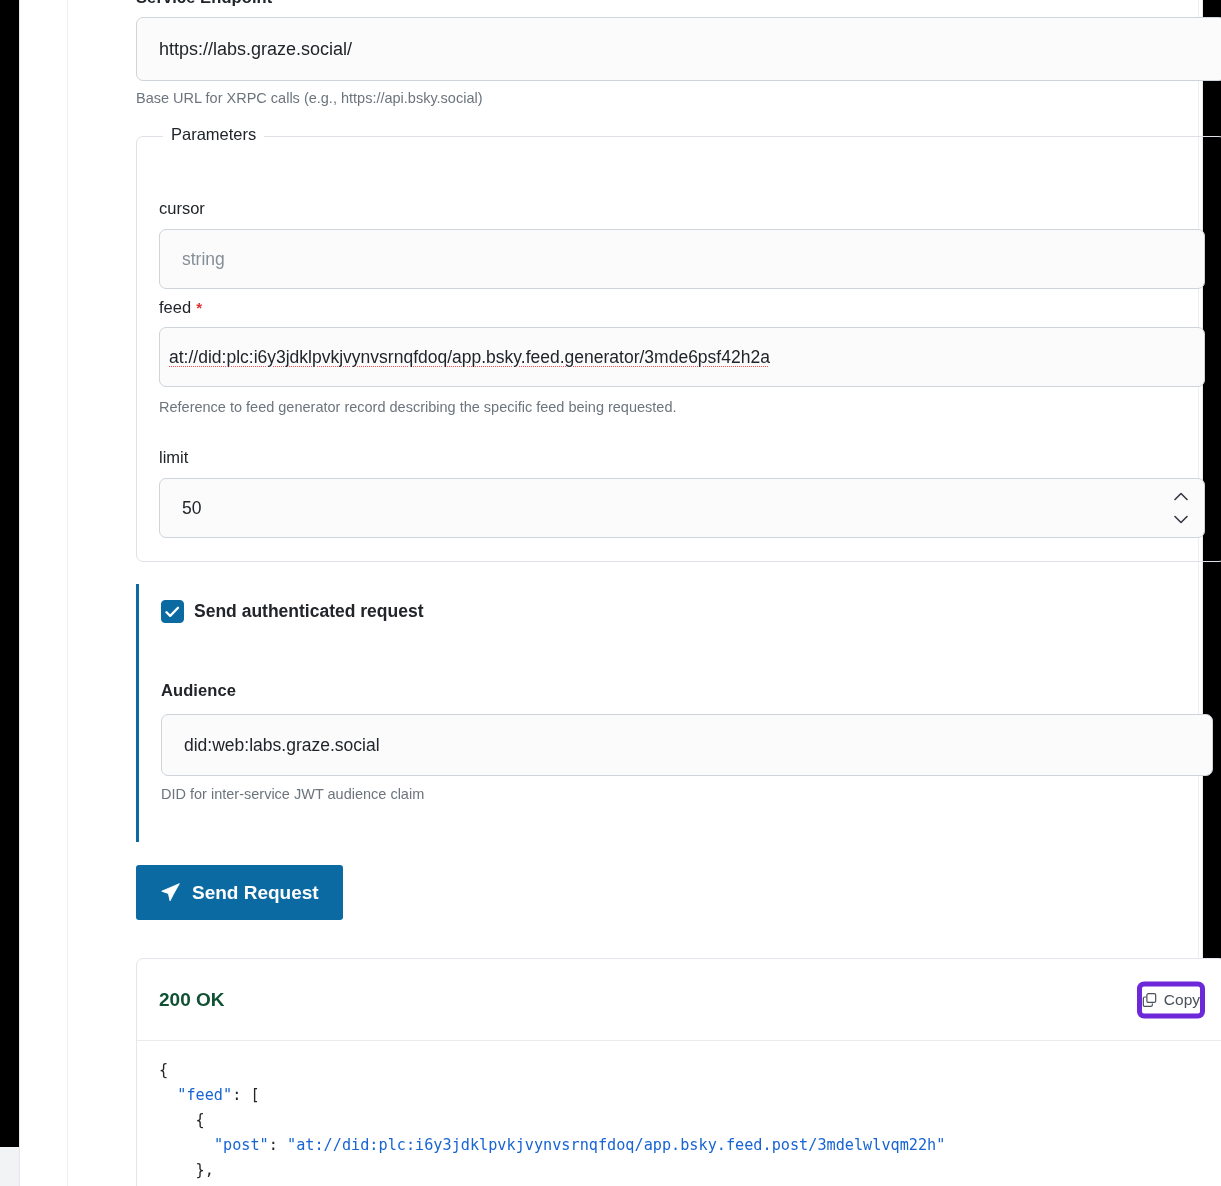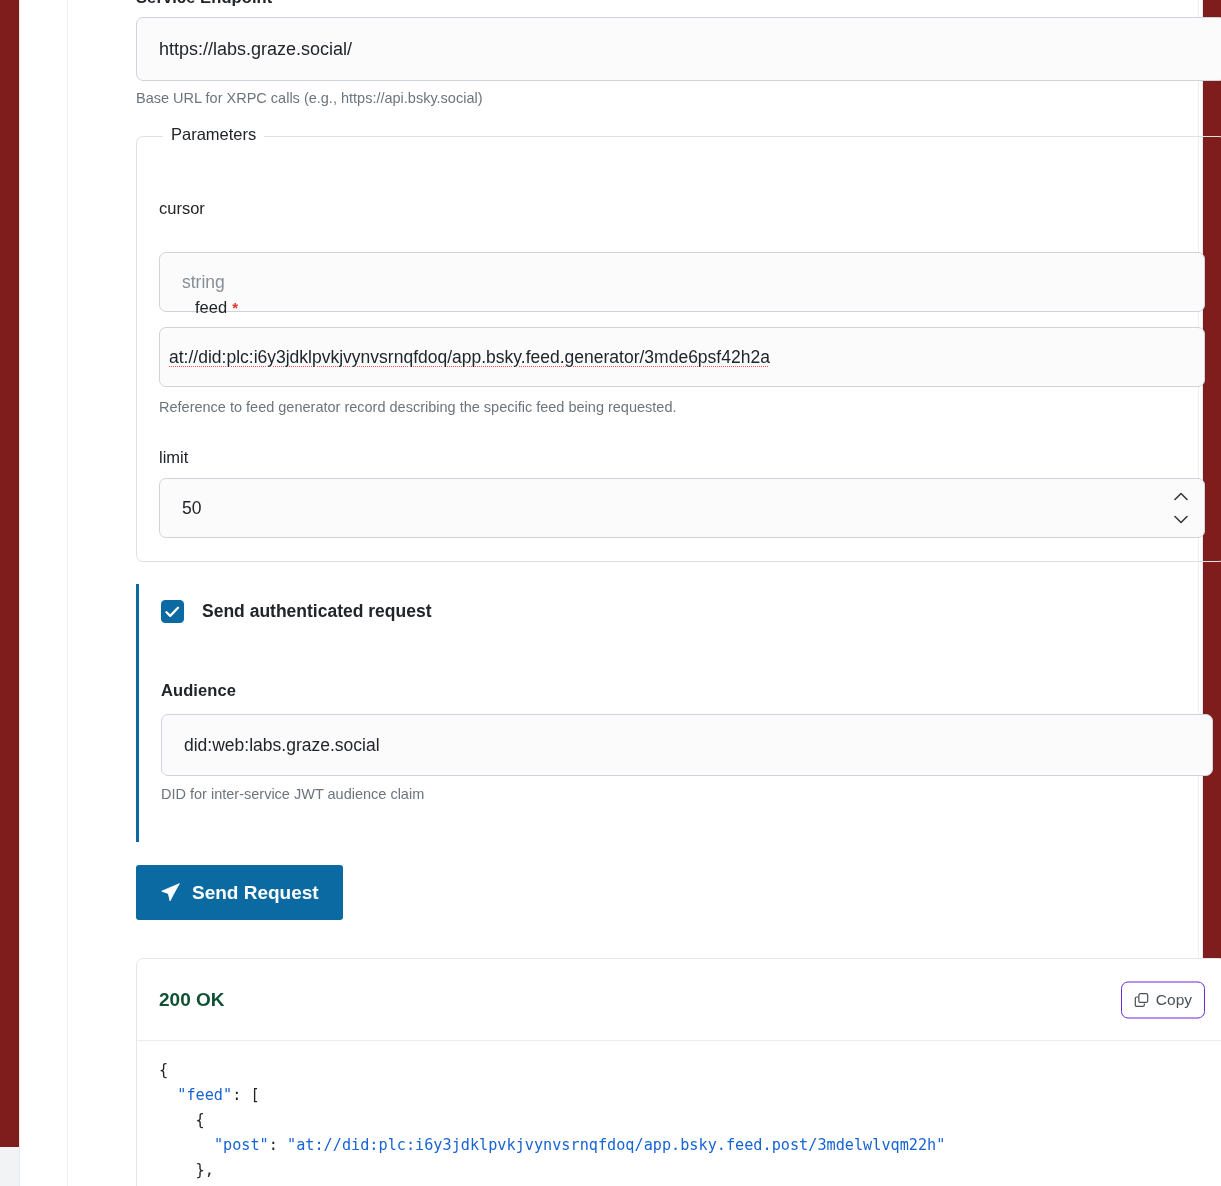--- a/index.html
+++ b/index.html
@@ -6,21 +6,21 @@
   html, body {
     margin: 0; padding: 0;
     width: 1221px; height: 1186px;
     background: #f1f3f5;
     font-family: "Liberation Sans", sans-serif;
     overflow: hidden;
   }
   .page-shell {
     position: absolute; left: 0; top: 0;
     width: 1221px; height: 1147px;
-    background: #7f1d1d;
+    background: #000000;
   }
   
   .outer-card {
     position: absolute;
     left: 19px; top: -20px;
     width: 1184px; height: 1226px;
     background: #ffffff;
     border-left: 1px solid #e6e8ec;
     border-right: 1px solid #e6e8ec;
   }
@@ -99,23 +99,23 @@
     padding: 0 8px;
     font-size: 16.5px;
     font-weight: 400;
     color: #212529;
   }
   .fs-body { position: absolute; left: 22px; top: 0; width: 1046px; }
 
   #cursor-label { position: absolute; left: 0; top: 62px; }
   #cursor-input {
     position: absolute; left: 0; top: 92px;
-    width: 1046px; height: 60px; margin-top: 23px;
-  }
-  #feed-label { position: absolute; left: 0; top: 161px; margin-left: 36px; }
+    width: 1046px; height: 60px;
+  }
+  #feed-label { position: absolute; left: 0; top: 161px; }
   #feed-input {
     position: absolute; left: 0; top: 190px;
     width: 1046px; height: 60px;
     text-decoration: underline;
     text-decoration-color: #ff4d4d;
     text-decoration-style: dotted;
     text-decoration-thickness: 1px;
     text-underline-offset: 3px;
     padding-left: 9px;
   }
@@ -145,21 +145,21 @@
   
   .auth-block {
     position: absolute;
     left: 0; top: 604px;
     width: 1090px; height: 258px;
     border-left: 3px solid #0b6aa2;
     padding-left: 22px;
   }
   .checkbox-row {
     position: absolute; left: 22px; top: 16px;
-    display: flex; align-items: center; gap: 18px;
+    display: flex; align-items: center; gap: 10px;
   }
   .cbox {
     width: 23px; height: 23px;
     background: #0b6aa2;
     border: 1px solid #0b6aa2;
     border-radius: 4px;
     display: flex; align-items: center; justify-content: center;
   }
   .cbox svg { display: block; }
   .cbox-label {
@@ -206,26 +206,26 @@
     position: absolute; left: 22px; top: 50%;
     transform: translateY(-50%);
     font-size: 19px; font-weight: 700;
     color: #0f5132;
   }
   .copy-btn {
     position: absolute; right: 20px; top: 50%;
     transform: translateY(-50%);
     height: 37px;
     background: #ffffff;
-    border: 1px solid #6d28d9;
+    border: 5px solid #6d28d9;
     border-radius: 7px;
     color: #495057;
     font-family: "Liberation Sans", sans-serif;
     font-size: 15.5px;
-    padding: 0 12px;
+    padding: 0 0;
     display: flex; align-items: center; gap: 7px;
     cursor: pointer;
   }
   .copy-btn svg { display: block; }
   .resp-body {
     padding: 17px 0 0 22px;
   }
   pre.json {
     margin: 0;
     font-family: "DejaVu Sans Mono", monospace;

